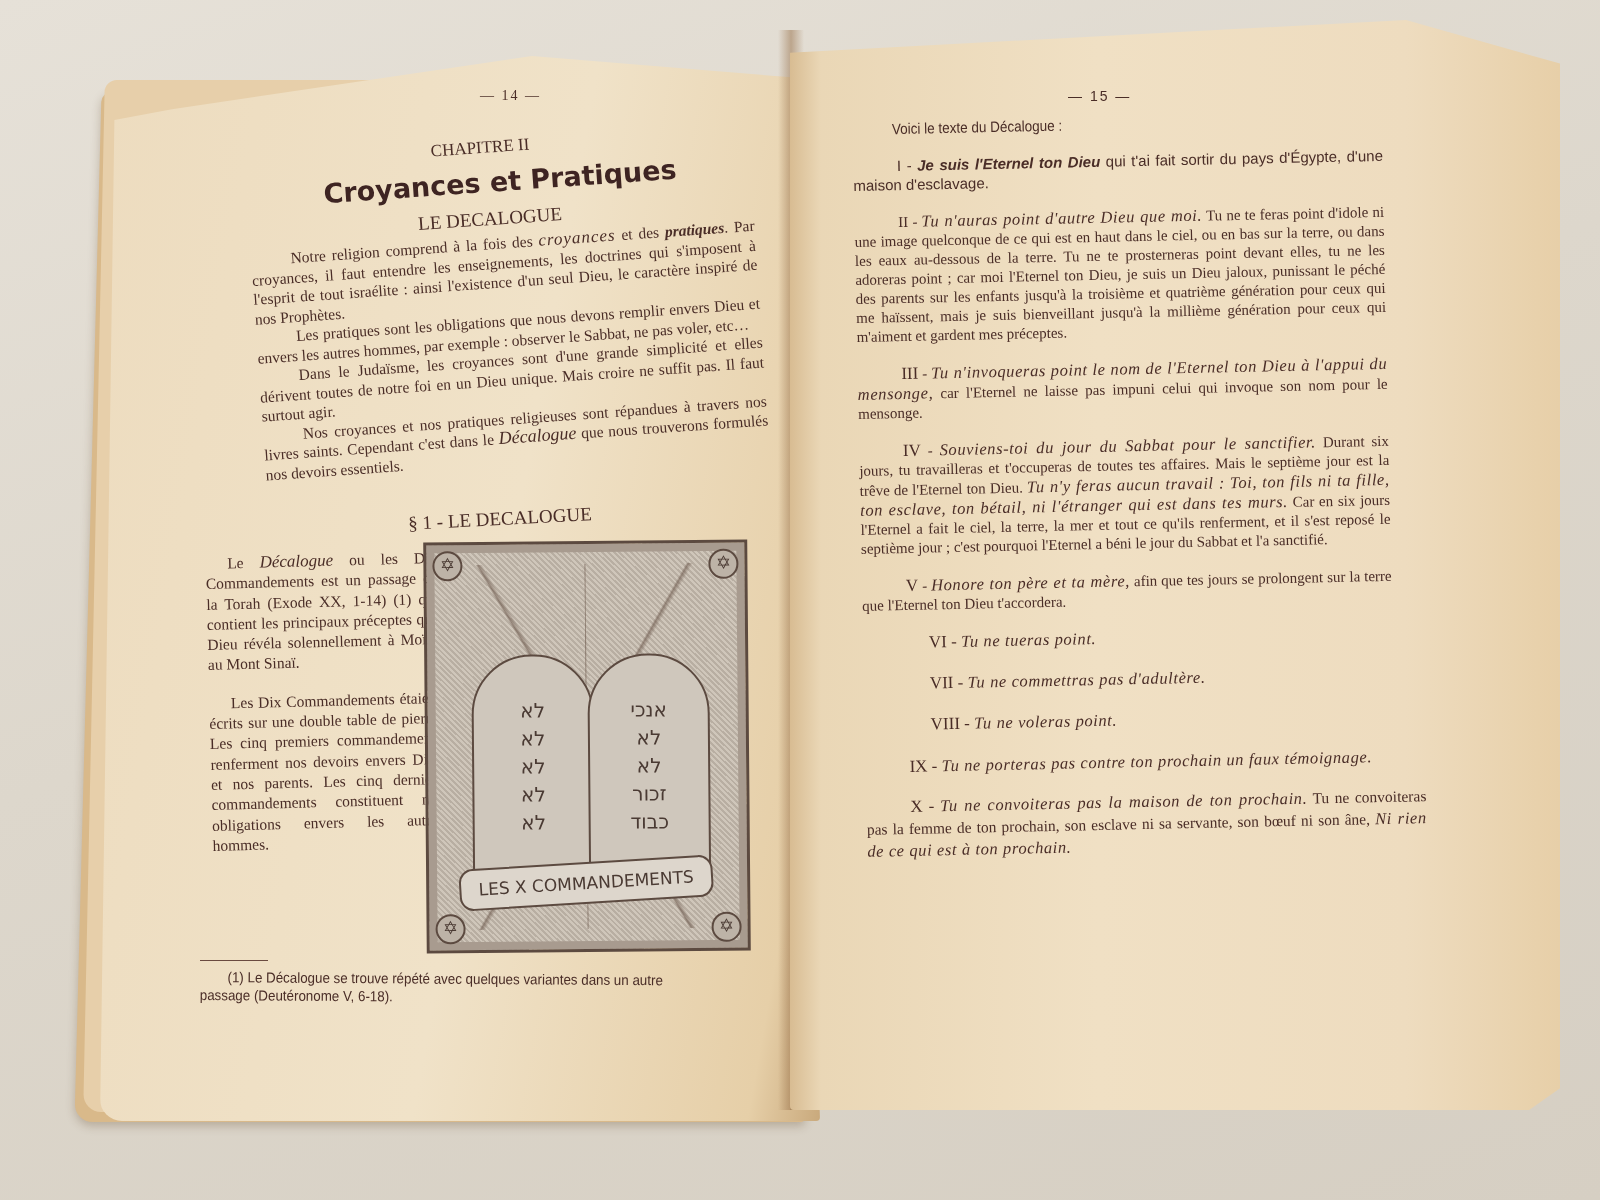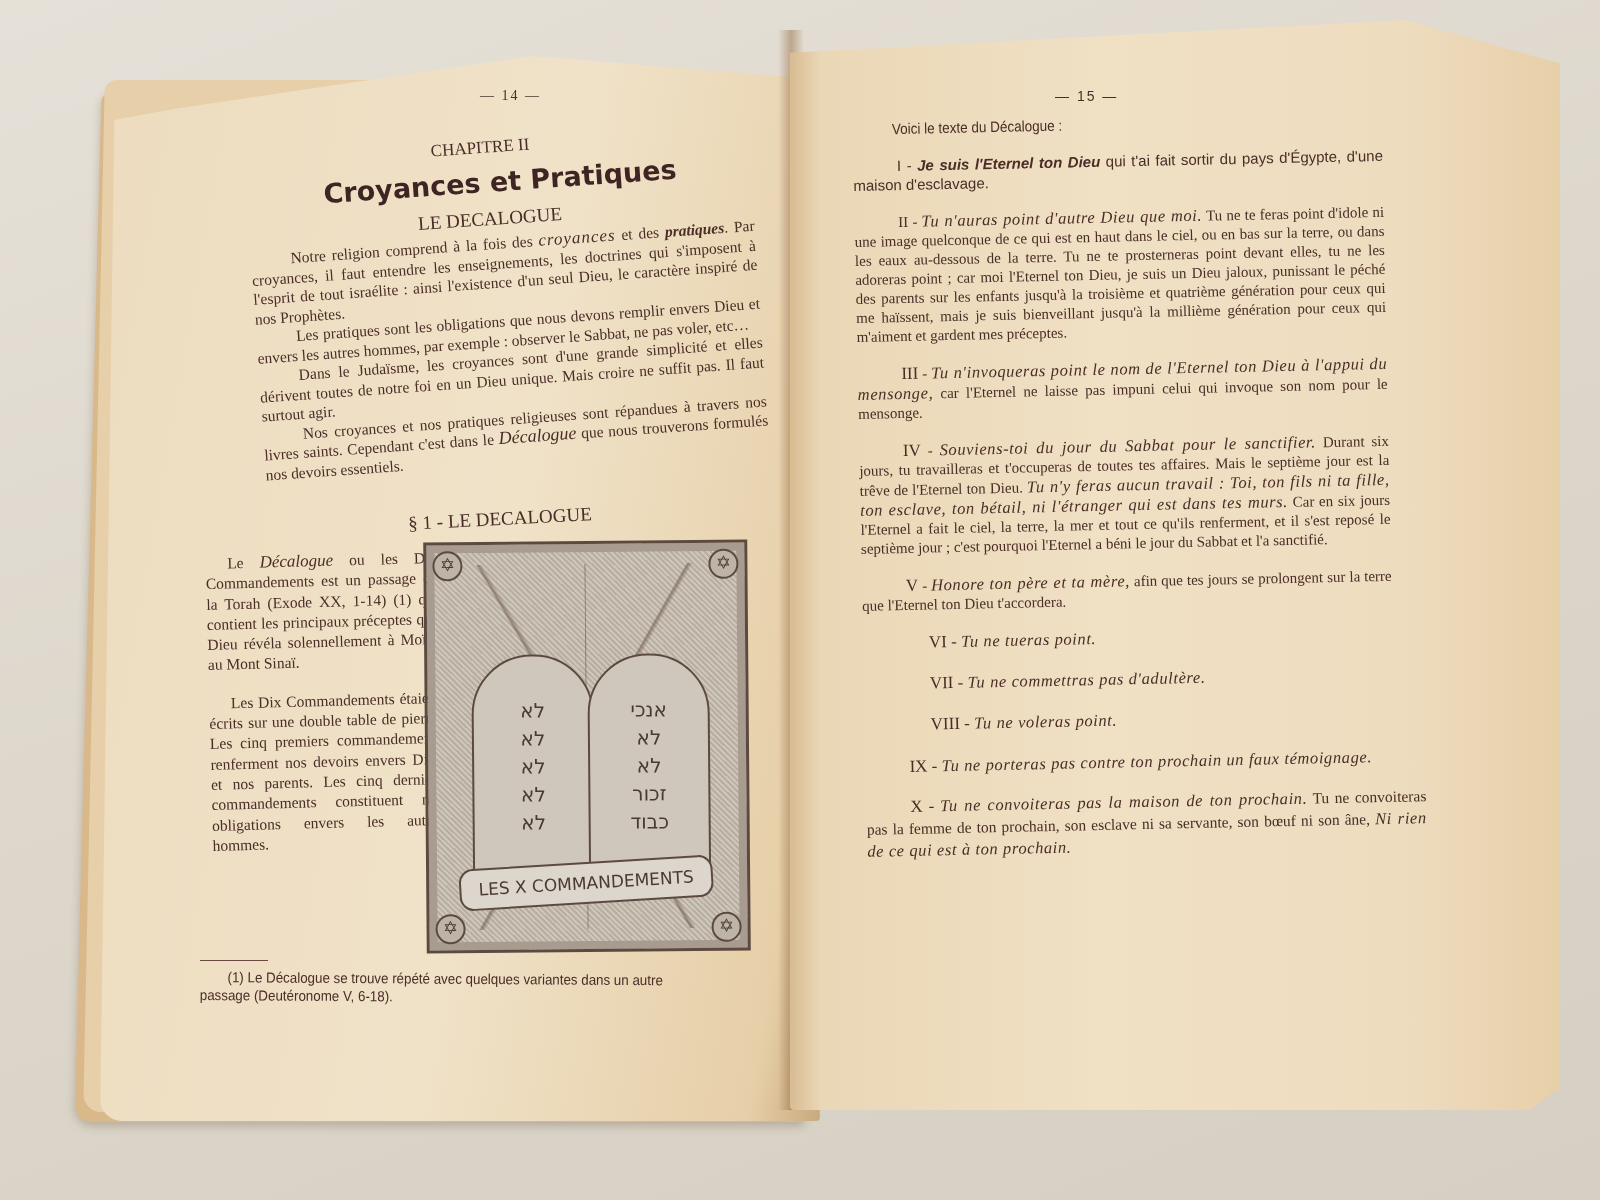--- a/index.html
+++ b/index.html
@@ -152,21 +152,21 @@
         <span class="ind">(1)</span>
         <span>Le Décalogue se trouve répété avec quelques variantes dans un autre passage (Deutéronome V, 6-18).</span>
       </div>
     </div>
   </div>
 
   <div class="gutter"></div>
 
   <div class="page-right">
     <div class="rp">
-      <div class="pgnum" style="left:265px;top:68px;font-family:'Liberation Sans',sans-serif;">— 15 —</div>
+      <div class="pgnum" style="left:278px;top:68px;font-family:'Liberation Sans',sans-serif;">— 15 —</div>
 
       <div class="rtext">
         <p class="ind" style="font-family:'Liberation Sans',sans-serif;transform:scaleX(.9);transform-origin:left;">Voici le texte du Décalogue :</p>
 
         <p class="ind" style="font-family:'Liberation Sans',sans-serif;"><span>I</span> - <span class="it bold">Je suis l'Eternel ton Dieu</span><span> qui t'ai fait sortir du pays d'Égypte, d'une maison d'esclavage.</span></p>
 
         <p class="ind"><span>II</span> - <span class="cmd-it">Tu n'auras point d'autre Dieu que moi.</span><span> Tu ne te feras point d'idole ni une image quelconque de ce qui est en haut dans le ciel, ou en bas sur la terre, ou dans les eaux au-dessous de la terre. Tu ne te prosterneras point devant elles, tu ne les adoreras point ; car moi l'Eternel ton Dieu, je suis un Dieu jaloux, punissant le péché des parents sur les enfants jusqu'à la troisième et quatrième génération pour ceux qui me haïssent, mais je suis bienveillant jusqu'à la millième génération pour ceux qui m'aiment et gardent mes préceptes.</span></p>
 
         <p class="ind"><span class="big">III</span> - <span class="cmd-it">Tu n'invoqueras point le nom de l'Eternel ton Dieu à l'appui du mensonge,</span><span> car l'Eternel ne laisse pas impuni celui qui invoque son nom pour le mensonge.</span></p>
 

